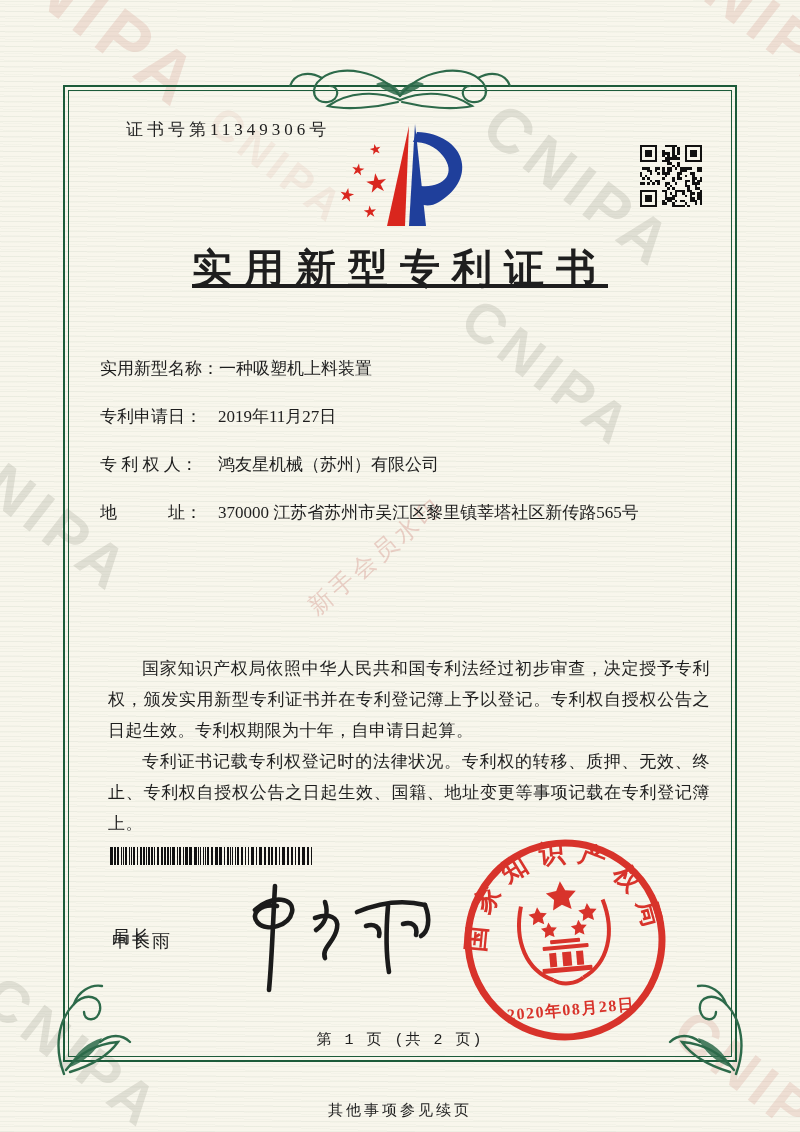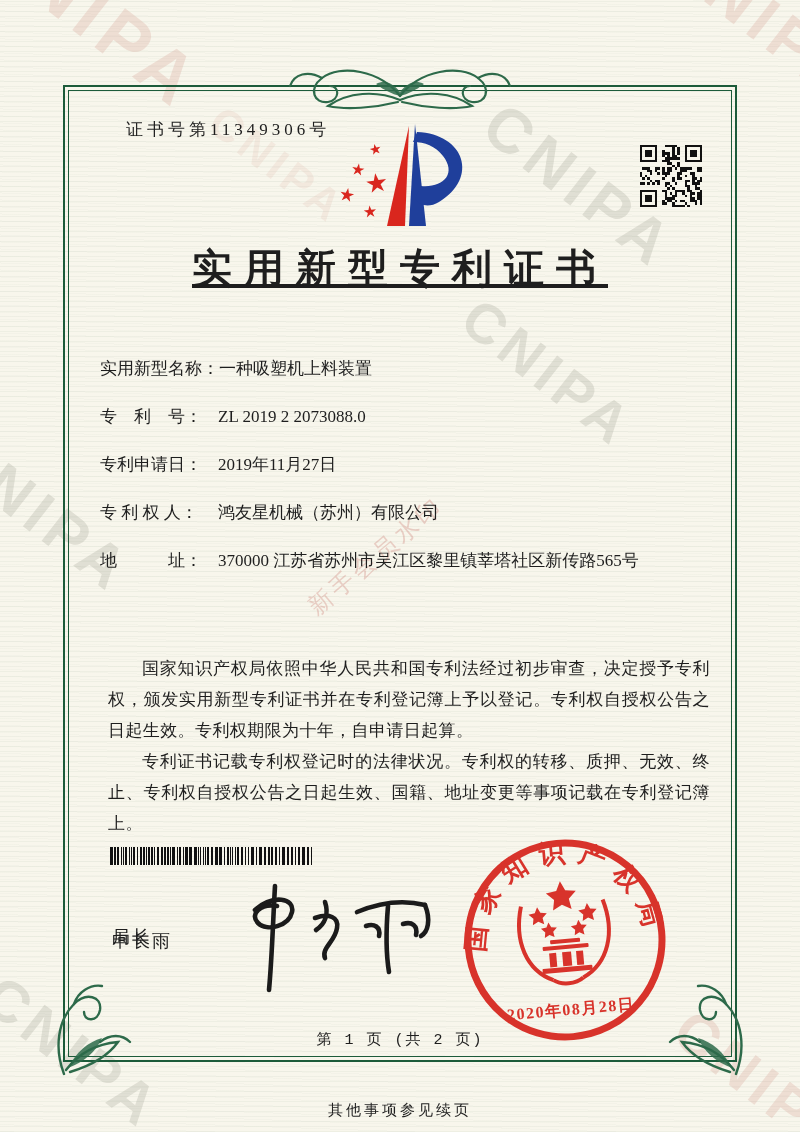--- a/index.html
+++ b/index.html
@@ -325,23 +325,20 @@
     <span class="star" style="left:38px;top:82px;font-size:16px;transform:rotate(-6deg);">★</span>
   </div>
 
   <div class="title">实用新型专利证书</div>
 
   <div class="fields">
     <div class="frow">
       <span class="flabel">实用新型名称：</span><span>一种吸塑机上料装置</span>
     </div>
     <div class="frow">
-      <span class="flabel">专　利　号：</span><span>ZL 2019 2 2073088.0</span>
-    </div>
-    <div class="frow">
       <span class="flabel">专利申请日：</span><span>2019年11月27日</span>
     </div>
     <div class="frow">
       <span class="flabel">专 利 权 人：</span><span>鸿友星机械（苏州）有限公司</span>
     </div>
     <div class="frow">
       <span class="flabel">地　　　址：</span><span>370000 江苏省苏州市吴江区黎里镇莘塔社区新传路565号</span>
     </div>
   </div>
 

